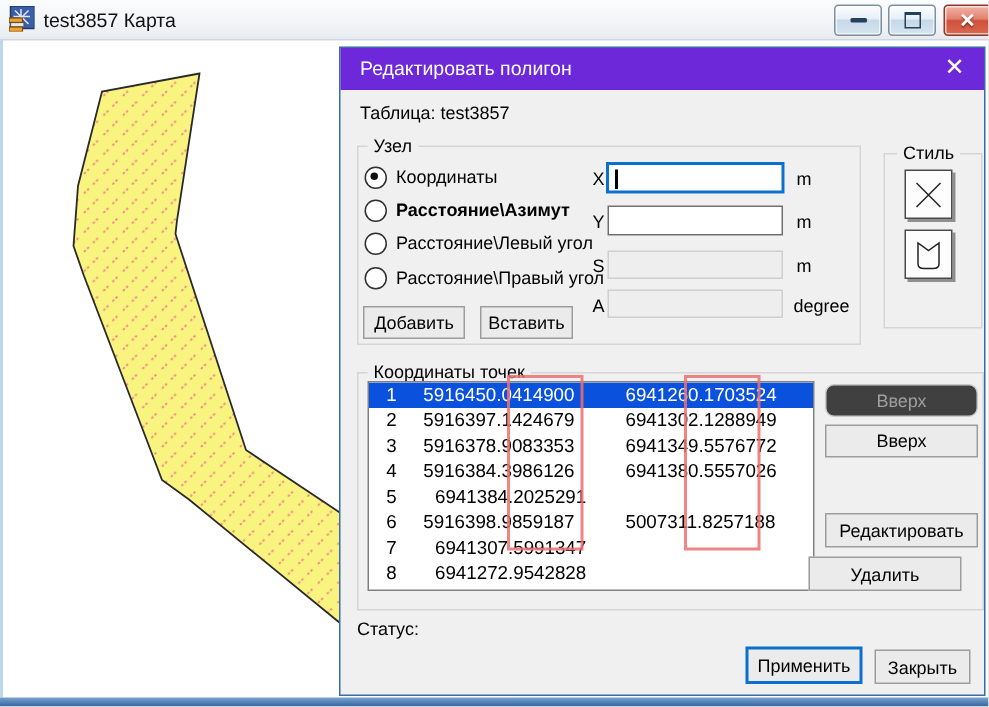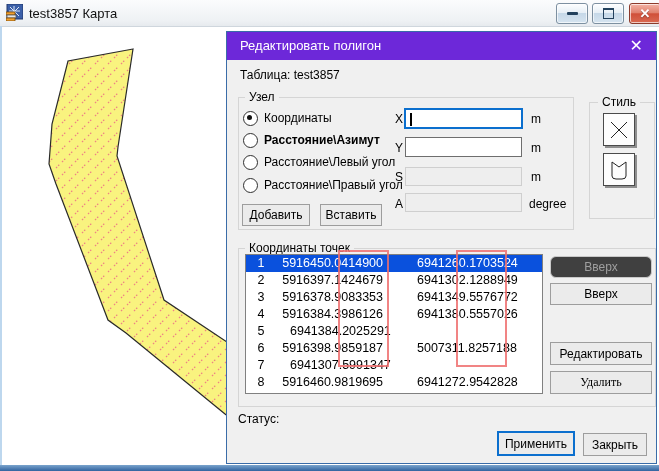--- a/index.html
+++ b/index.html
@@ -217,29 +217,28 @@
         <span class="c0">6</span>
         <span class="c1">5916398.9859187</span>
         <span class="c2">5007311.8257188</span>
       </div>
       <div class="lrow">
         <span class="c0">7</span>
         <span class="c2">6941307.5991347</span>
       </div>
       <div class="lrow">
         <span class="c0">8</span>
-        <span class="c1">5916460.9819695</span>
         <span class="c2">6941272.9542828</span>
       </div>
     </div>
 
     <div class="btn disabled" style="left:323px;top:224px;width:100px;height:20px;">Вверх</div>
     <div class="btn" style="left:323px;top:251px;width:100px;height:20px;">Вверх</div>
     <div class="btn" style="left:323px;top:310px;width:100px;height:21px;">Редактировать</div>
-    <div class="btn" style="left:323px;top:339px;width:100px;height:21px;font-family:Liberation Serif, serif;">Удалить</div>
+    <div class="btn" style="left:312px;top:339px;width:100px;height:21px;">Удалить</div>
 
     <span class="label" style="left:11px;top:380px;">Статус:</span>
     <span class="label" style="left:60px;top:380px;"></span>
 
     <div class="btn default" style="left:270px;top:399px;width:74px;height:21px;">Применить</div>
     <div class="btn" style="left:356px;top:401px;width:62px;height:21px;">Закрыть</div>
   </div>
 
   <div class="anno a1"></div>
   <div class="anno a2"></div>

